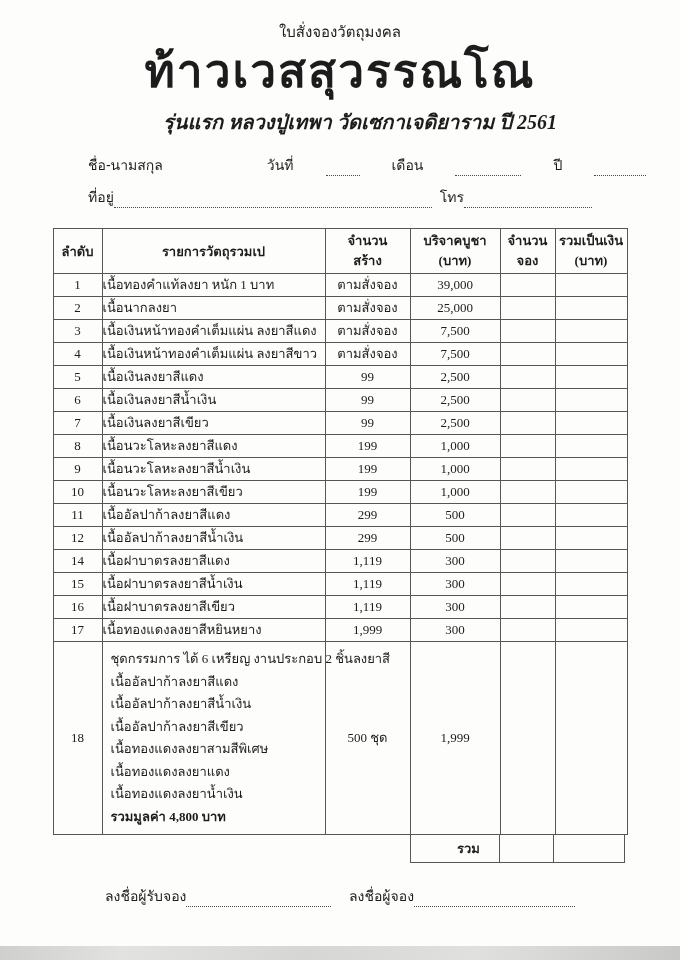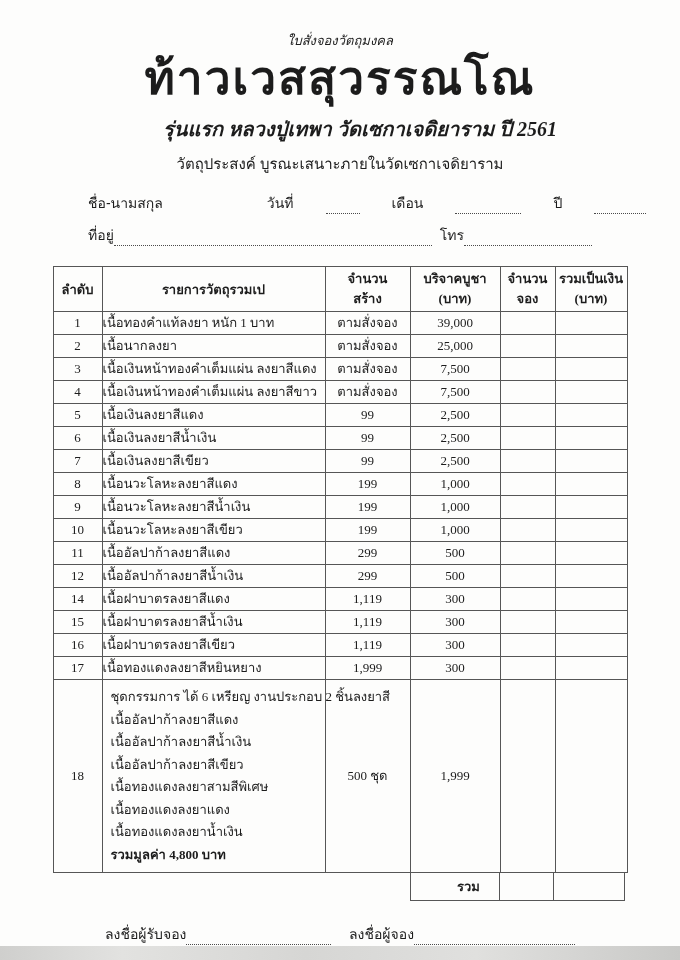--- a/index.html
+++ b/index.html
@@ -14,24 +14,23 @@
   .page{
     position:absolute;left:0;top:0;right:0;bottom:14px;
     background:#fdfdfc;
   }
   .photo-bottom-edge{
     position:absolute;left:0;right:0;bottom:0;height:14px;
     background:linear-gradient(90deg,#cfcfcd,#e2e2e0 18%,#d6d6d4 45%,#e0e0de 70%,#c9c9c7);
   }
   .center{text-align:center;}
   .form-title{
-    padding-top:30px;
-    font-size:13px;
+    padding-top:20px;
+    font-size:15px;
     font-family:"Liberation Sans","DejaVu Sans",sans-serif;
-    font-style:italic;
   }
   .main-title{
     margin-top:4px;
     font-size:46px;
     font-weight:bold;
     letter-spacing:2px;
     line-height:1.05;
   }
   .subtitle{
     margin-top:10px;
@@ -128,21 +127,20 @@
   .sign-row .half + .half{margin-left:18px;}
 </style>
 </head>
 <body>
 
 <div class="page">
 
   <div class="center form-title">ใบสั่งจองวัตถุมงคล</div>
   <div class="center main-title">ท้าวเวสสุวรรณโณ</div>
   <div class="center subtitle">รุ่นแรก หลวงปู่เทพา วัดเซกาเจดิยาราม ปี 2561</div>
-  <div class="center purpose">วัตถุประสงค์ บูรณะเสนาะภายในวัดเซกาเจดิยาราม</div>
 
   <div class="fill-row first">
     <span class="lbl">ชื่อ-นามสกุล</span>
     <span class="dots" style="flex:1 1 auto;"></span>
     <span class="gap8"></span>
     <span class="lbl">วันที่</span>
     <span class="dots fixed" style="width:34px;"></span>
     <span class="lbl">เดือน</span>
     <span class="dots fixed" style="width:66px;"></span>
     <span class="lbl">ปี</span>

